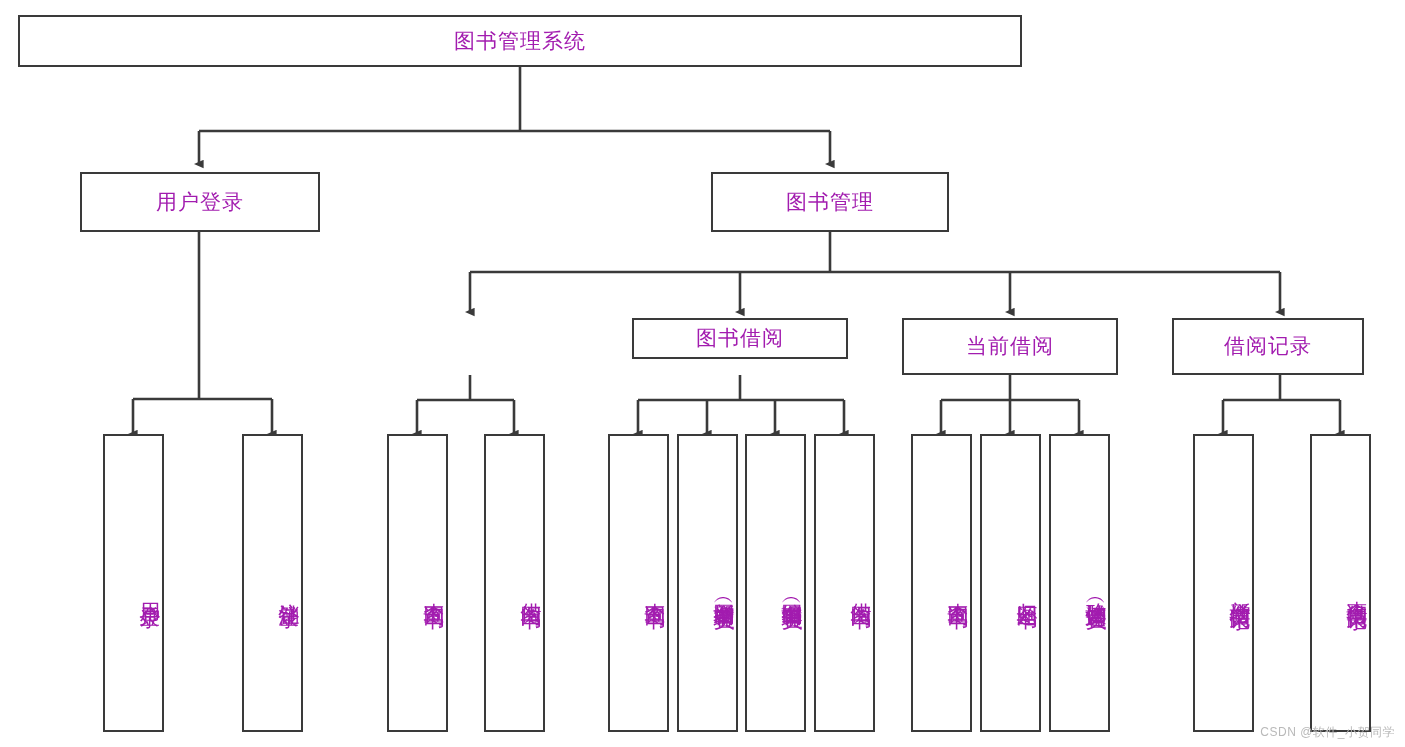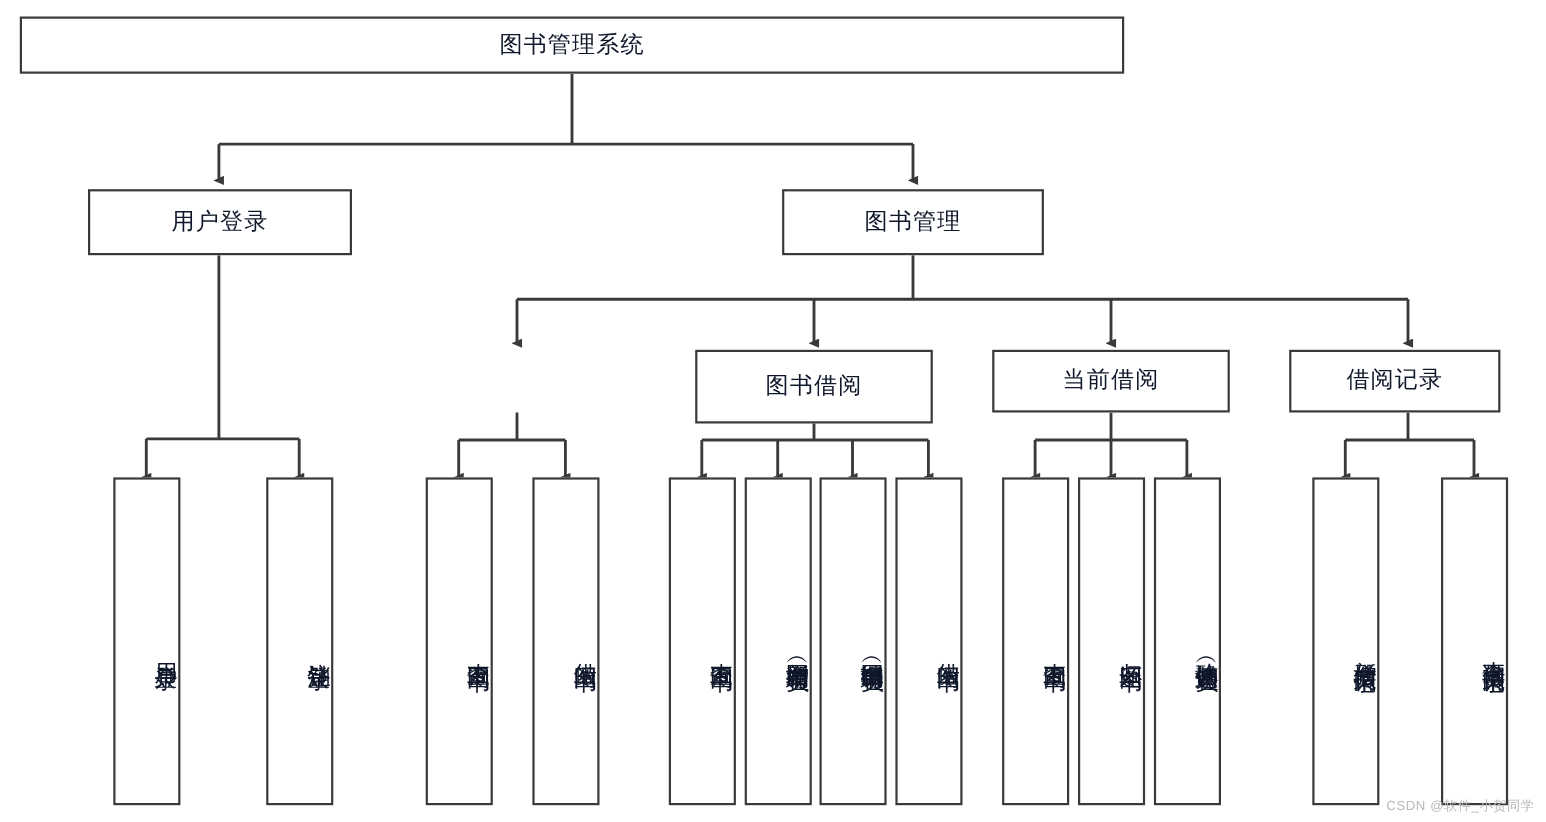--- a/index.html
+++ b/index.html
@@ -21,21 +21,21 @@
     pointer-events:none;
   }
   .node{
     position:absolute;
     box-sizing:border-box;
     background:#ffffff;
     border:2px solid #3a3a3a;
     display:flex;
     align-items:center;
     justify-content:center;
-    color:#0f172a;
+    color:#a21caf;
     line-height:1.18;
   }
   .node.horiz{
     font-size:21px;
     letter-spacing:1px;
   }
   .node.vert{
     writing-mode:vertical-rl;
     text-orientation:upright;
     font-size:21px;
@@ -120,21 +120,21 @@
     <span>图书管理系统</span>
   </div>
 
   <div class="node horiz" style="left:80px;top:172px;width:240px;height:60px;">
     <span>用户登录</span>
   </div>
   <div class="node horiz" style="left:711px;top:172px;width:238px;height:60px;text-align:center;">
     <span>图书管理</span>
   </div>
 
-  <div class="node horiz" style="left:632px;top:318px;width:216px;height:67px;">
+  <div class="node horiz" style="left:632px;top:318px;width:216px;height:41px;">
     <span>图书借阅</span>
   </div>
   <div class="node horiz" style="left:902px;top:318px;width:216px;height:57px;">
     <span>当前借阅</span>
   </div>
   <div class="node horiz" style="left:1172px;top:318px;width:192px;height:57px;">
     <span>借阅记录</span>
   </div>
 
   <div class="node vert" style="left:103px;top:434px;width:61px;height:298px;">

